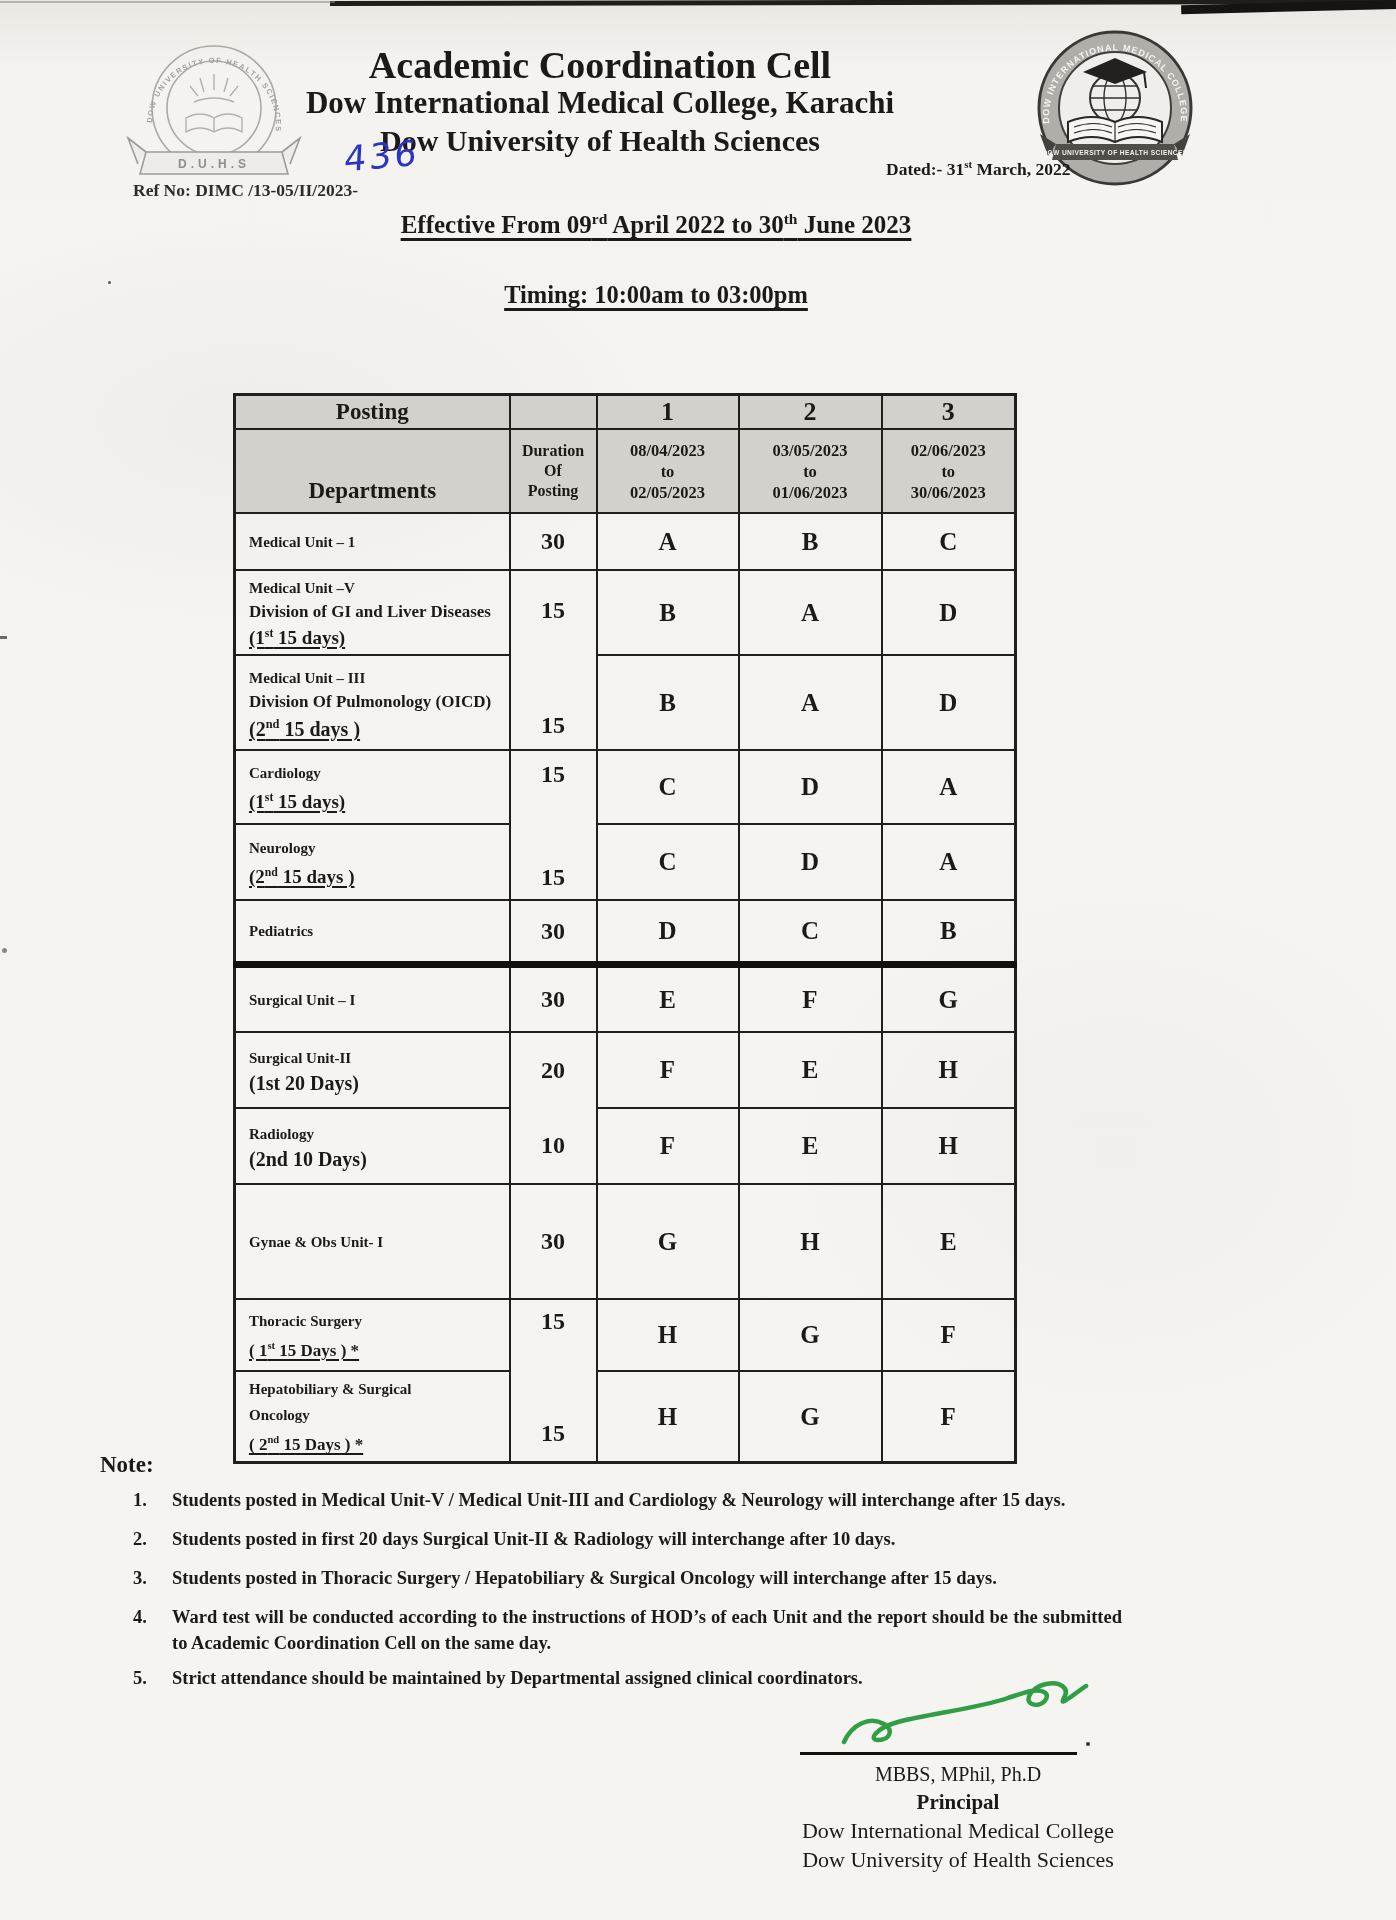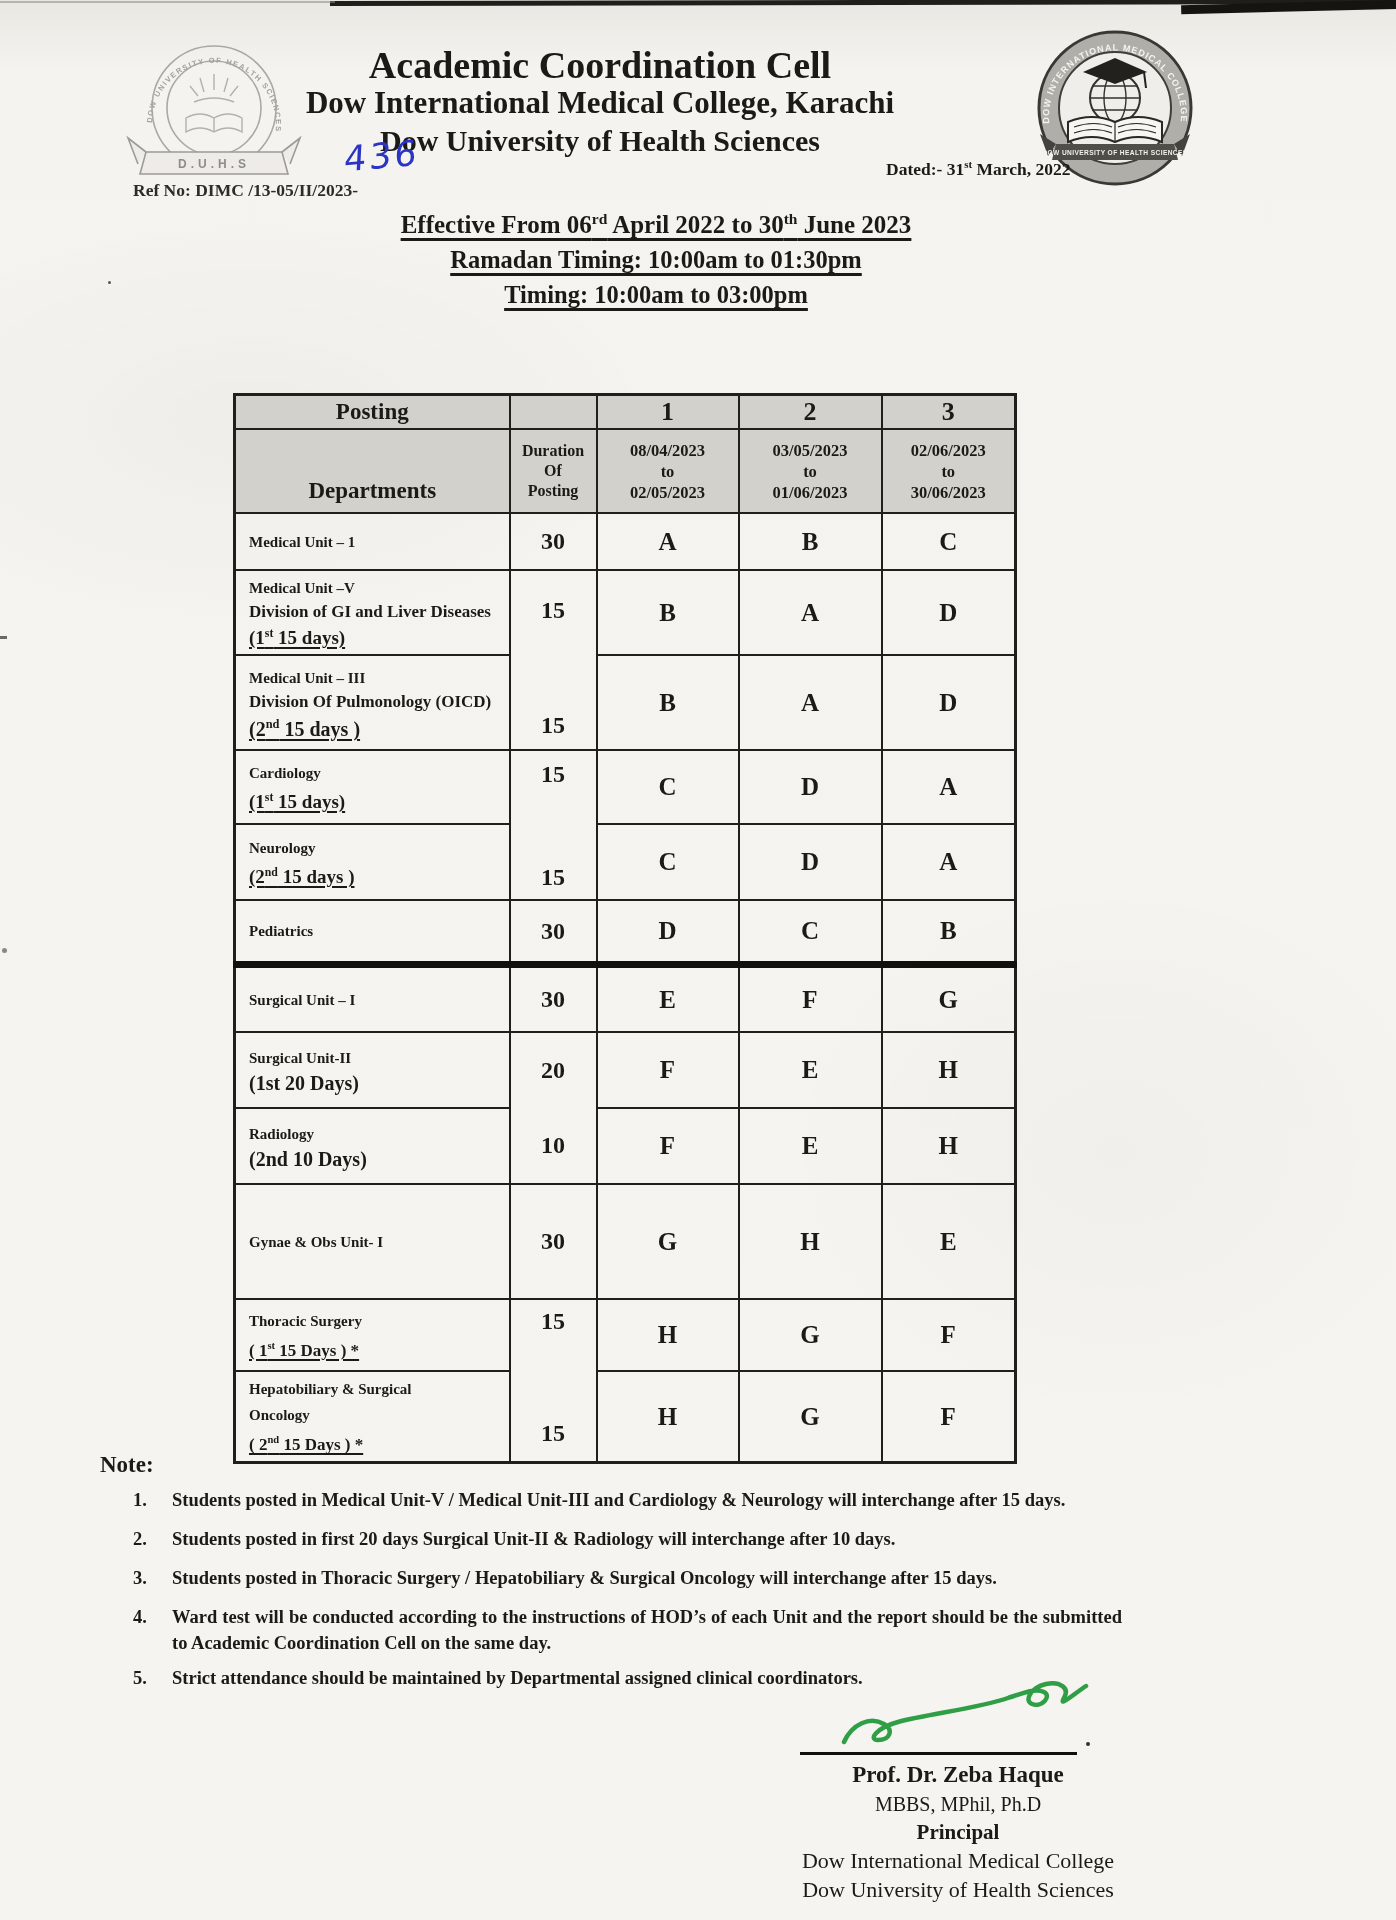--- a/index.html
+++ b/index.html
@@ -156,22 +156,21 @@
       <path d="M 30,120 L 148,120 L 152,136 L 26,136 Z" fill="#504e49"></path>
       <path d="M 30,120 L 14,110 L 22,132 Z M 148,120 L 164,110 L 156,132 Z" fill="#44423e"></path>
       <text x="89" y="131" text-anchor="middle" font-size="6.6" letter-spacing="0.4" fill="#f2f1ec" font-family="Liberation Sans, sans-serif" font-weight="bold">DOW UNIVERSITY OF HEALTH SCIENCES</text>
     </g>
   </svg>
 
   <div class="abs ref-printed">Ref No: DIMC /13-05/II/2023-</div>
   <div class="abs ref-hand">436</div>
   <div class="abs dated"><span>Dated:- 31</span><sup>st</sup><span> March, 2022</span></div>
 
-  <div class="abs tline t2"><span class="uline"><span>Effective From 06</span><sup>rd</sup><span> April 2022 to 30</span><sup>th</sup><span> June 2023</span></span></div>
-  <div class="abs tline t3"><span class="uline">Ramadan Timing: 10:00am to 01:30pm</span></div>
+  <div class="abs tline t2"><span class="uline"><span>Effective From 09</span><sup>rd</sup><span> April 2022 to 30</span><sup>th</sup><span> June 2023</span></span></div>
   <div class="abs tline t4"><span class="uline">Timing: 10:00am to 03:00pm</span></div>
 
   <table class="abs sched">
     <colgroup>
         <col style="width:275px">
         <col style="width:87px">
         <col style="width:142px">
         <col style="width:143px">
         <col style="width:134px">
       </colgroup>
@@ -373,20 +372,19 @@
   </div>
 
   <svg class="abs sig-scribble" width="260" height="92" viewBox="0 0 260 92">
     <path d="M 12,80 C 20,62 38,54 52,62 C 62,68 58,78 46,78 C 36,78 44,66 66,60 C 96,52 148,46 176,36
              C 194,30 204,26 212,30 C 220,34 210,46 200,42 C 192,39 198,26 214,22 C 228,19 238,26 232,36
              C 226,46 242,32 254,24" fill="none" stroke="#2f9e44" stroke-width="4.5" stroke-linecap="round" stroke-linejoin="round"></path>
   </svg>
   <div class="abs sig-line"></div>
   <div class="abs sig-dot"></div>
   <div class="abs sig-block">
-    <div class="s1">Prof. Dr. Zeba Haque</div>
     <div class="s2">MBBS, MPhil, Ph.D</div>
     <div class="s3">Principal</div>
     <div class="s4">Dow International Medical College</div>
     <div class="s5">Dow University of Health Sciences</div>
   </div>
 
 </div>
 
 </body></html>

